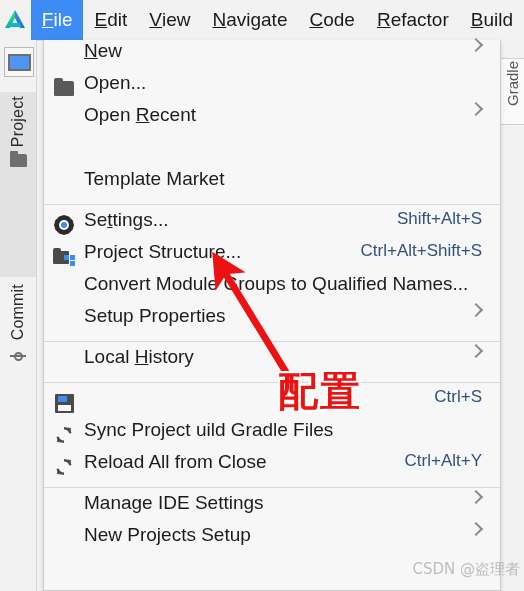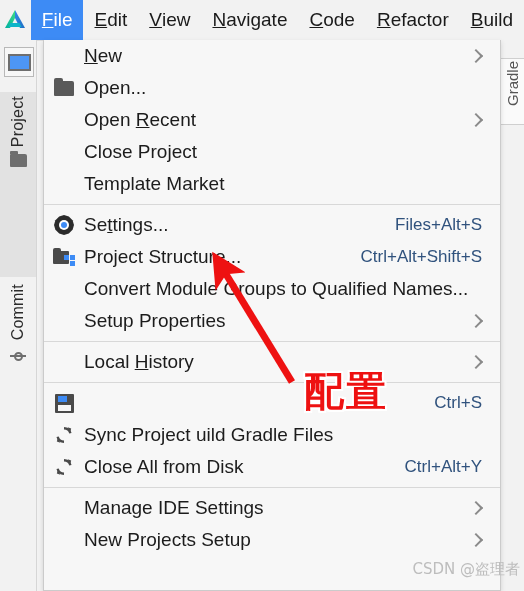--- a/index.html
+++ b/index.html
@@ -83,21 +83,21 @@
   }
 
   
   .dropdown{
     position:absolute;left:43px;top:40px;width:458px;height:551px;
     background:#f7f7f7;border:1px solid #cbcbcb;border-top:none;
     box-sizing:border-box;
     box-shadow:0 2px 5px rgba(0,0,0,.13);
   }
   .mrow{
-    position:relative;height:32px;display:flex;align-items:center;
+    position:relative;height:32px;display:flex;
     padding-left:0;
   }
   .mrow .ic{
     width:40px;height:32px;display:flex;align-items:center;justify-content:center;
     flex:0 0 40px;
   }
   .mrow .lbl{
     font-size:19px;color:#1c1c1c;white-space:nowrap;
   }
   .mrow .lbl .mn{ text-decoration:underline; }
@@ -137,21 +137,21 @@
   .ic-struct .b2{left:17px;top:7px;}
   .ic-struct .b3{left:17px;top:13px;}
 
   .ic-save{width:19px;height:19px;background:#4a4a4a;position:relative;border-radius:1px;}
   .ic-save .scap{position:absolute;left:3px;top:2px;width:9px;height:6px;background:#3d8bf5;}
   .ic-save .sbot{position:absolute;left:3px;top:11px;width:13px;height:6px;background:#f7f7f7;}
 
   
   .anno-svg{position:absolute;left:0;top:0;width:524px;height:591px;pointer-events:none;}
   .anno-text{
-    position:absolute;left:304px;top:371px;
+    position:absolute;left:278px;top:371px;
     font-size:40px;font-weight:bold;color:#ee1111;
     font-family:"DejaVu Sans","Liberation Sans",sans-serif;
     letter-spacing:2px;
     text-shadow:
        2px 0 0 #fff,-2px 0 0 #fff,0 2px 0 #fff,0 -2px 0 #fff,
        2px 2px 0 #fff,-2px 2px 0 #fff,2px -2px 0 #fff,-2px -2px 0 #fff;
     line-height:1;
   }
 
   
@@ -227,37 +227,36 @@
       </span>
       <span class="lbl">Open...</span>
     </div>
     <div class="mrow">
       <span class="ic"></span>
       <span class="lbl">Open <span class="mn">R</span>ecent</span>
       <span class="chev"></span>
     </div>
     <div class="mrow">
       <span class="ic"></span>
-      <span class="lbl">Close Project</span>
     </div>
     <div class="mrow">
       <span class="ic"></span>
       <span class="lbl">Template Market</span>
     </div>
     <div class="sep"></div>
     <div class="mrow">
       <span class="ic">
         <span class="ic-gear">
           <span class="gbody"></span>
           <span class="ghole"></span>
           <span class="gdot"></span>
         </span>
       </span>
       <span class="lbl">Se<span class="mn">t</span>tings...</span>
-      <span class="acc">Files+Alt+S</span>
+      <span class="acc">Shift+Alt+S</span>
     </div>
     <div class="mrow">
       <span class="ic">
         <span class="ic-struct">
           <span class="sf"></span>
           <span class="b1"></span>
           <span class="b2"></span>
           <span class="b3"></span>
         </span>
       </span>
@@ -302,21 +301,21 @@
     </div>
     <div class="mrow">
       <span class="ic">
         <svg width="20" height="20" viewBox="0 0 20 20">
           <path d="M10 3.2 A6.8 6.8 0 0 1 16.4 8.2" stroke="#4a4a4a" stroke-width="2.4" fill="none"></path>
           <path d="M13.6 2.2 L17.2 3.6 L16 7.4 Z" fill="#4a4a4a"></path>
           <path d="M10 16.8 A6.8 6.8 0 0 1 3.6 11.8" stroke="#4a4a4a" stroke-width="2.4" fill="none"></path>
           <path d="M6.4 17.8 L2.8 16.4 L4 12.6 Z" fill="#4a4a4a"></path>
         </svg>
       </span>
-      <span class="lbl">Close All from Disk</span>
+      <span class="lbl">Reload All from Close</span>
       <span class="acc">Ctrl+Alt+Y</span>
     </div>
     <div class="sep"></div>
     <div class="mrow">
       <span class="ic"></span>
       <span class="lbl">Manage IDE Settings</span>
       <span class="chev"></span>
     </div>
     <div class="mrow">
       <span class="ic"></span>

